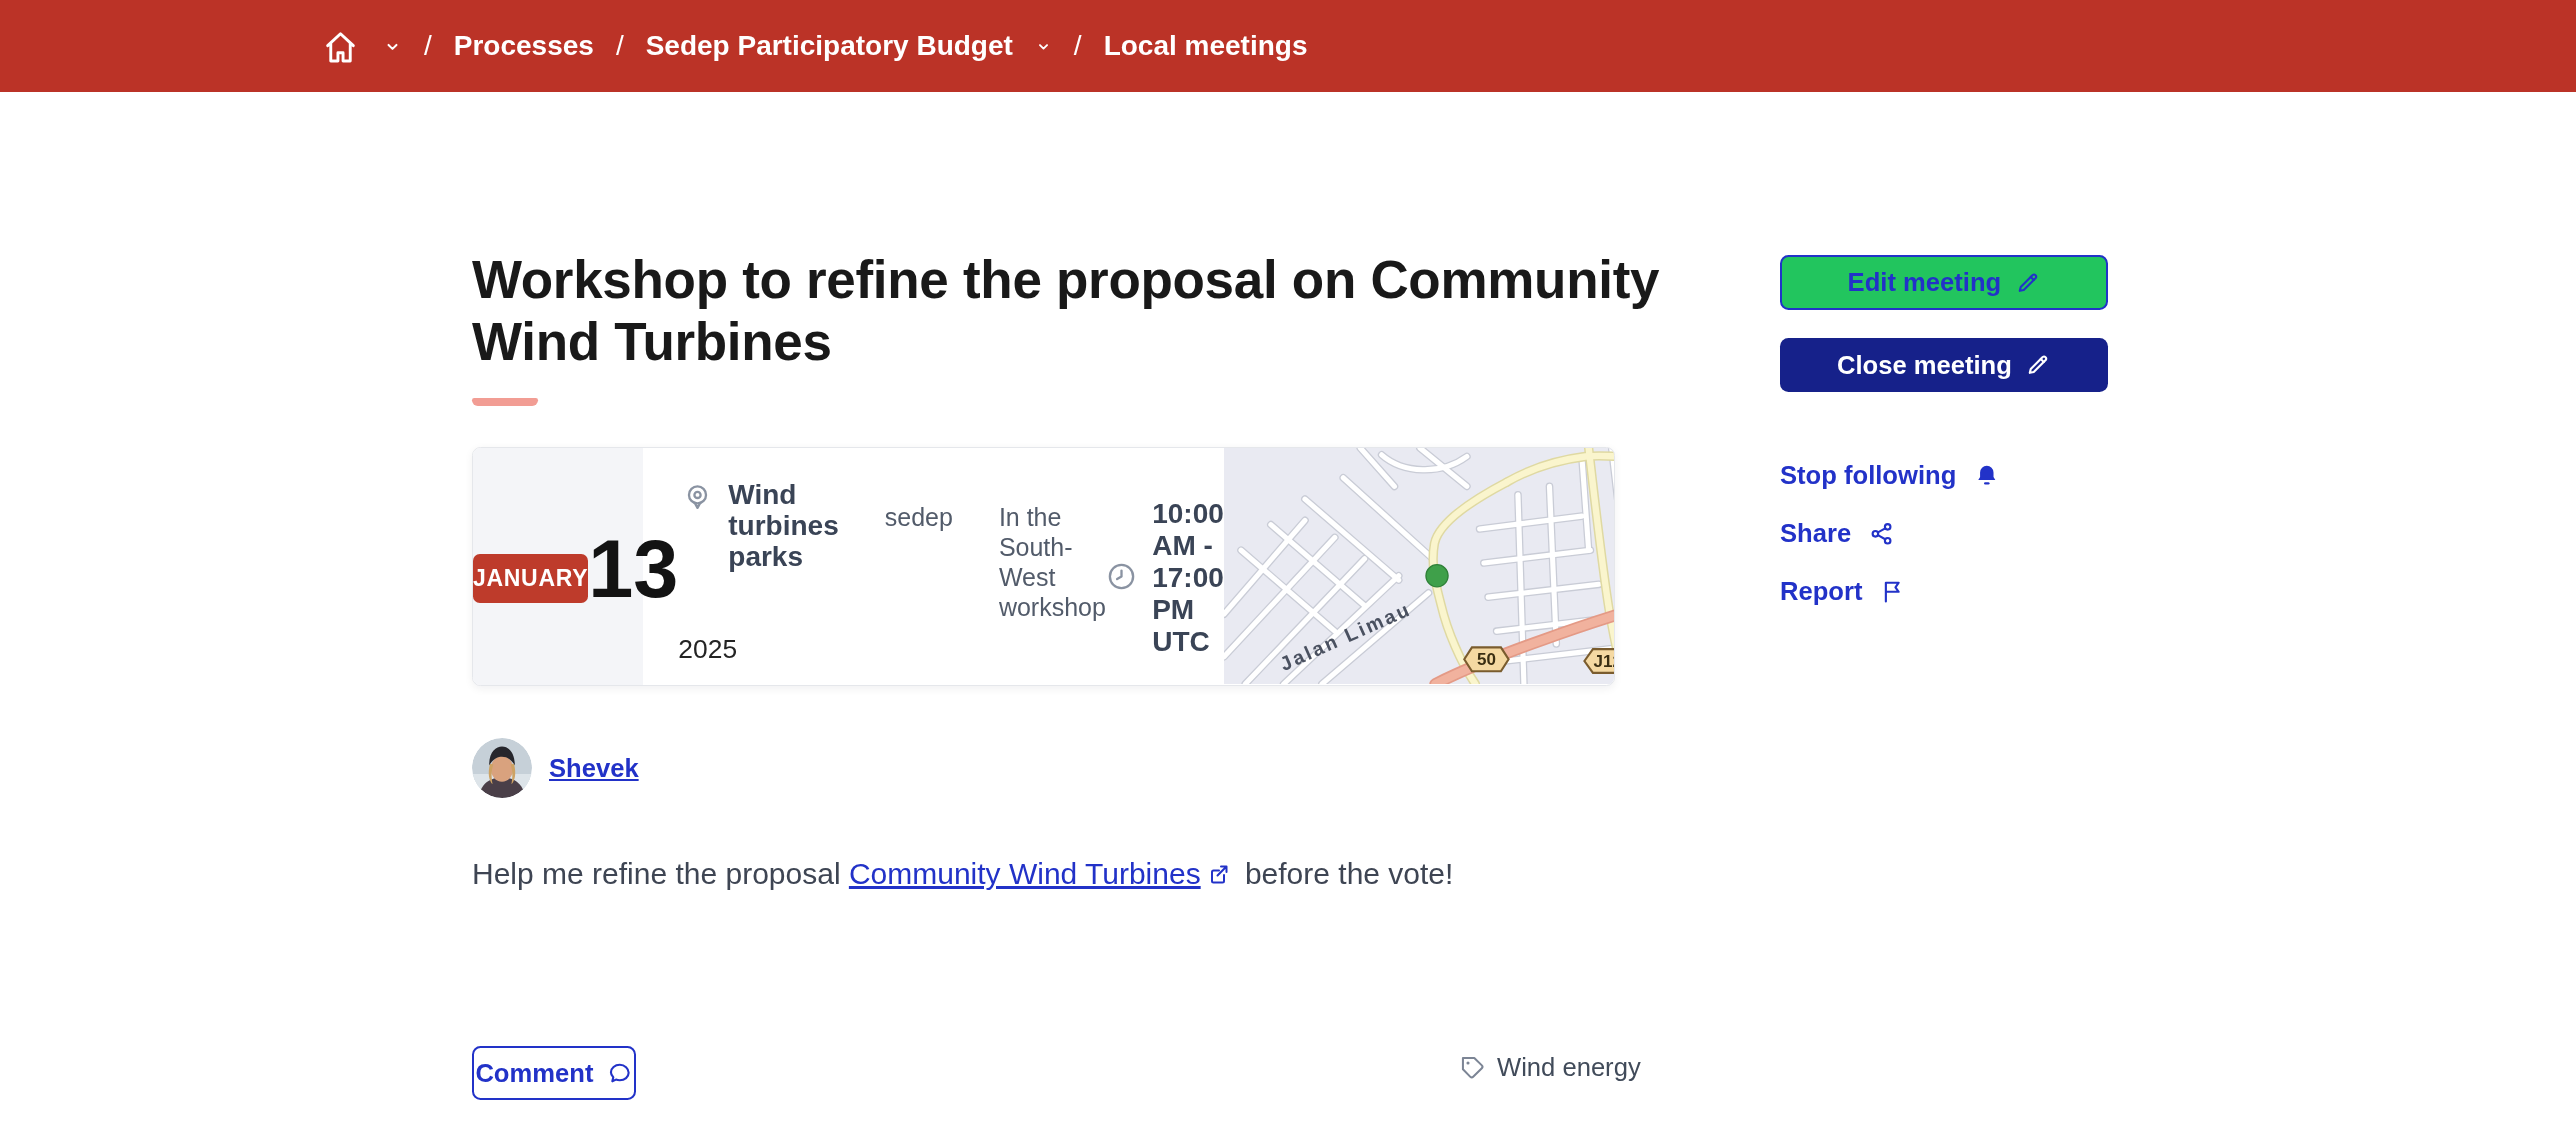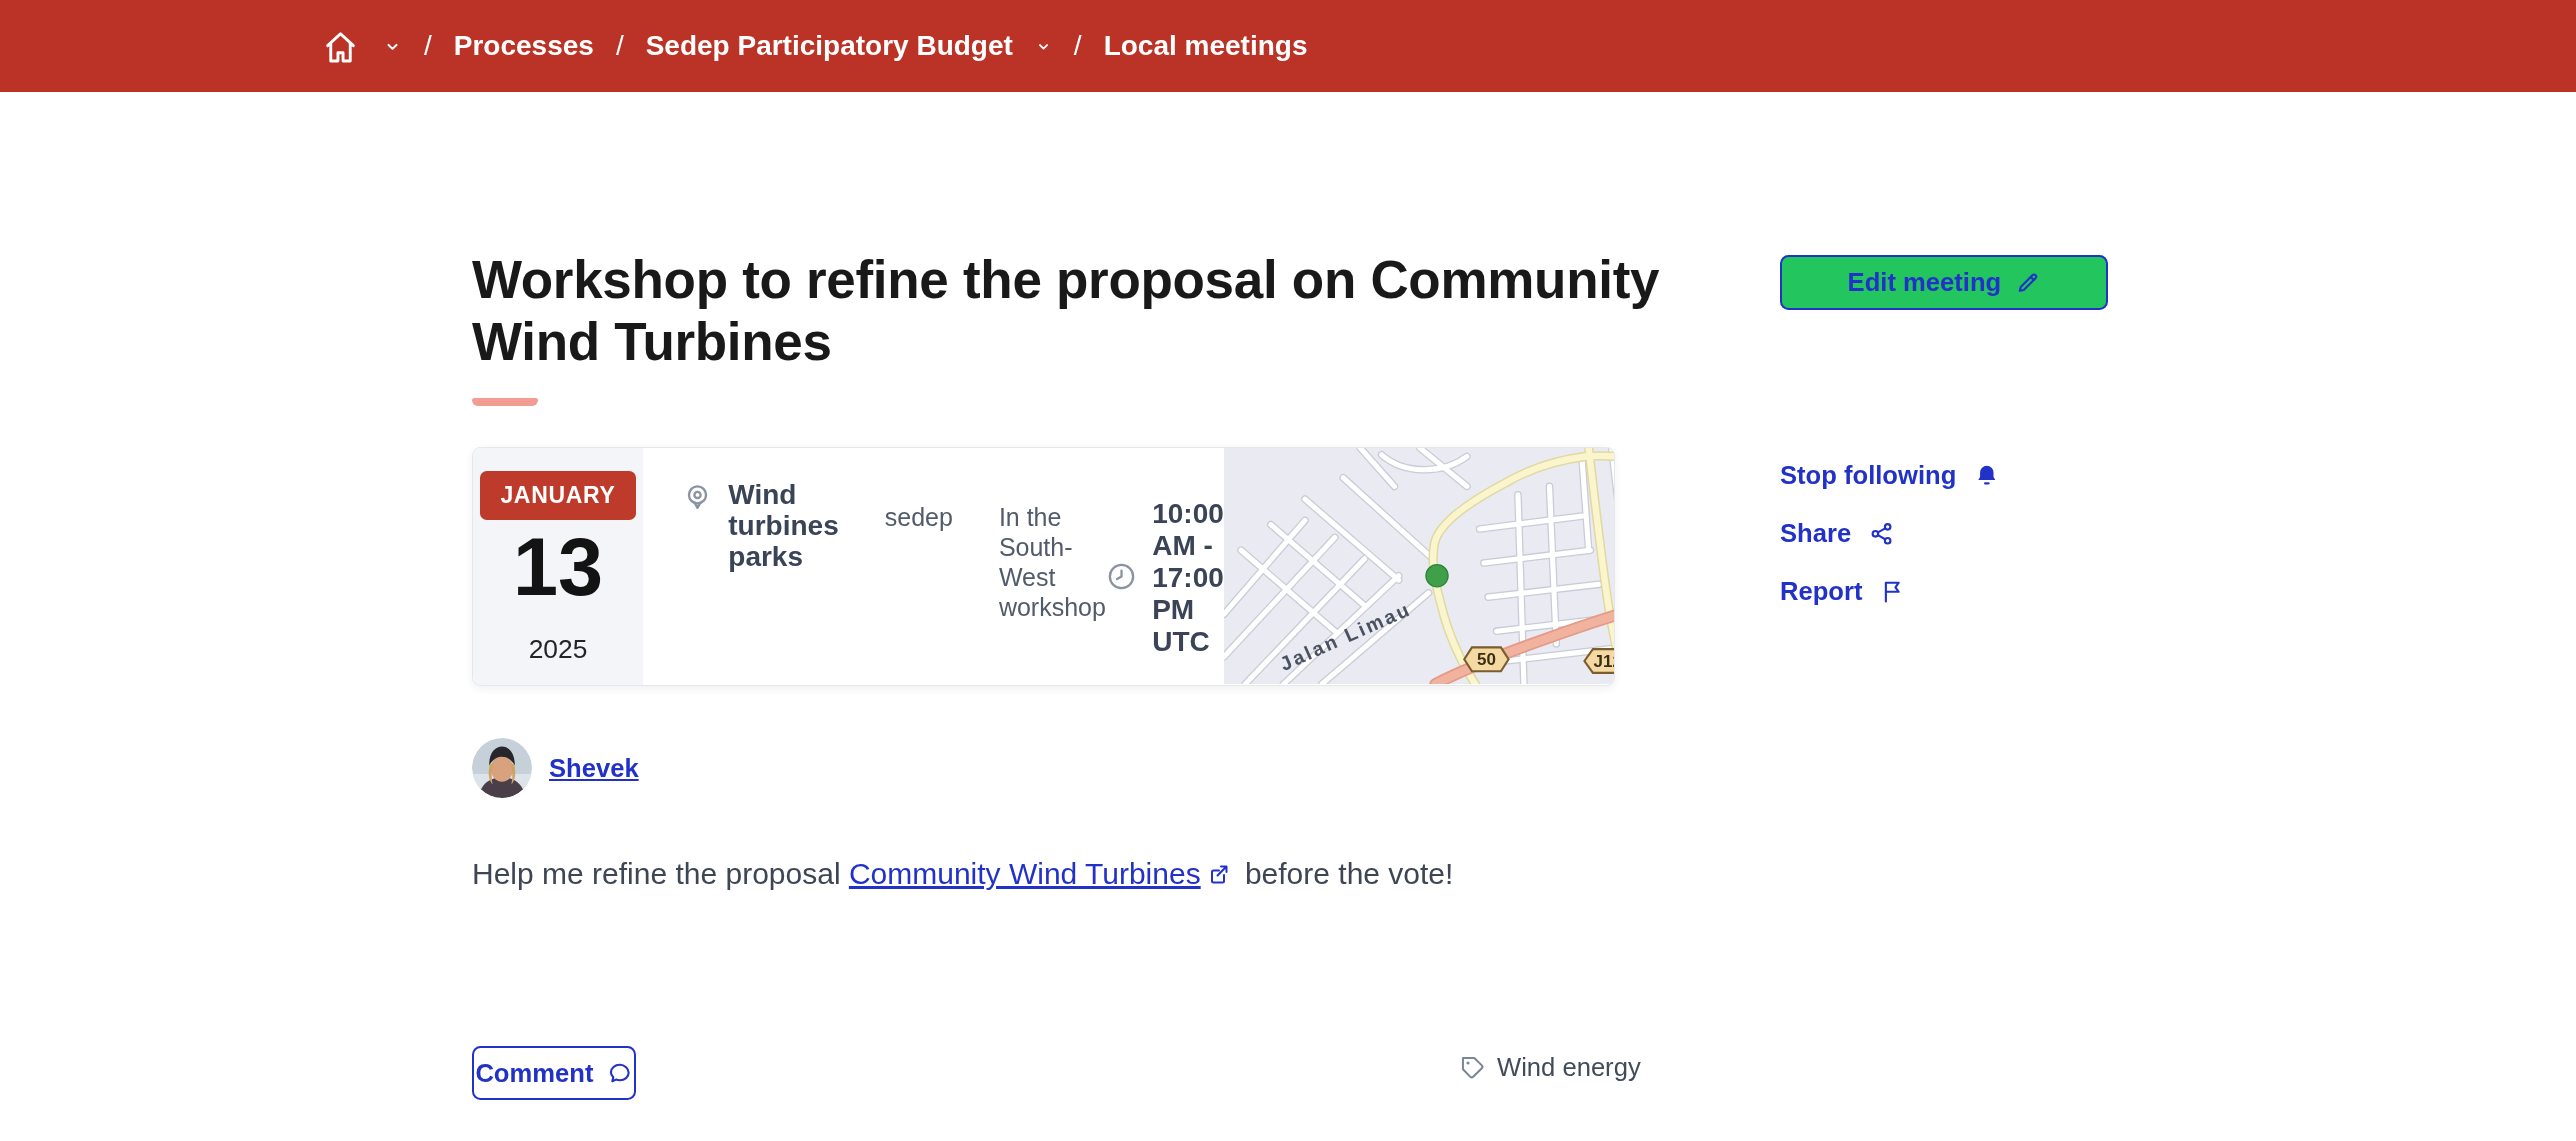--- a/index.html
+++ b/index.html
@@ -18,21 +18,21 @@
   
   .title { position:absolute; left:472px; top:249px; width:1261px; font-size:53px; line-height:1.17;
     font-weight:700; color:#191919; letter-spacing:-0.3px; }
   .title-accent { position:absolute; left:472px; top:398px; width:66px; height:7.7px; background:#F29D94;
     border-radius:2.6px 2.6px 6.8px 6.8px; }
 
   
   .card { position:absolute; left:472px; top:447px; width:1143px; height:239px; background:#fff;
     border:1.3px solid #E5E7EB; border-radius:8.5px; box-shadow:0 2.6px 8.5px rgba(16,24,40,.06);
     display:flex; overflow:hidden; }
-  .date-col { width:170px; background:#F4F5F8; display:flex; flex-direction:column; align-items:center; flex-shrink:0; }
+  .date-col { width:170px; background:#F4F5F8; display:flex; flex-direction:row; align-items:center; flex-shrink:0; }
   .month-badge { margin-top:23px; width:156px; height:49px; background:#BE3B2B; border-radius:6.8px;
     color:#fff; font-size:23px; font-weight:700; letter-spacing:0.7px; display:flex; align-items:center; justify-content:center; }
   .day { margin-top:5.1px; font-size:81px; line-height:1.05; font-weight:700; color:#131313; }
   .year { margin-top:auto; margin-bottom:20.4px; font-size:26.4px; color:#242424; }
 
   .info-col { flex:1; padding:32px 0 0 39px; display:flex; }
   .info-row { display:flex; align-items:flex-start; gap:15.3px; }
   .info-ic { color:#8A93A2; flex-shrink:0; margin-top:1.7px; }
   .loc-name { font-size:28px; font-weight:700; color:#3A4456; line-height:1.1; }
   .loc-sub { margin-left:46px; margin-top:22px; font-size:25px; color:#525B6A; line-height:1.2; }
@@ -293,20 +293,29 @@
   <div class="side">
     <button class="btn btn-outline">
       <span>Edit meeting</span>
       <span style="display:flex;">
         <svg width="25.6" height="25.6" viewBox="0 0 24 24" fill="none" stroke="currentColor" stroke-width="2" stroke-linecap="round" stroke-linejoin="round">
           <path d="M4.5 19.5l.9-3.6L16.6 4.7a2 2 0 0 1 2.8 2.8L8.2 18.7l-3.7.8z"></path>
             <path d="M14.8 6.5l2.8 2.8"></path>
         </svg>
       </span>
     </button>
+    <button class="btn btn-solid">
+      <span>Close meeting</span>
+      <span style="display:flex;">
+        <svg width="25.6" height="25.6" viewBox="0 0 24 24" fill="none" stroke="currentColor" stroke-width="2" stroke-linecap="round" stroke-linejoin="round">
+          <path d="M4.5 19.5l.9-3.6L16.6 4.7a2 2 0 0 1 2.8 2.8L8.2 18.7l-3.7.8z"></path>
+            <path d="M14.8 6.5l2.8 2.8"></path>
+        </svg>
+      </span>
+    </button>
   </div>
 
   <div class="side-links">
     <a class="side-link">
       <span>Stop following</span>
       <span style="display:flex;">
         <svg width="25.6" height="25.6" viewBox="0 0 24 24" fill="currentColor">
           <path d="M12 2.5a6.3 6.3 0 0 0-6.3 6.3v4.4L4 16h16l-1.7-2.8V8.8A6.3 6.3 0 0 0 12 2.5z"></path>
           <rect x="9.4" y="18" width="5.2" height="2.2" rx="1.1"></rect>
         </svg>

